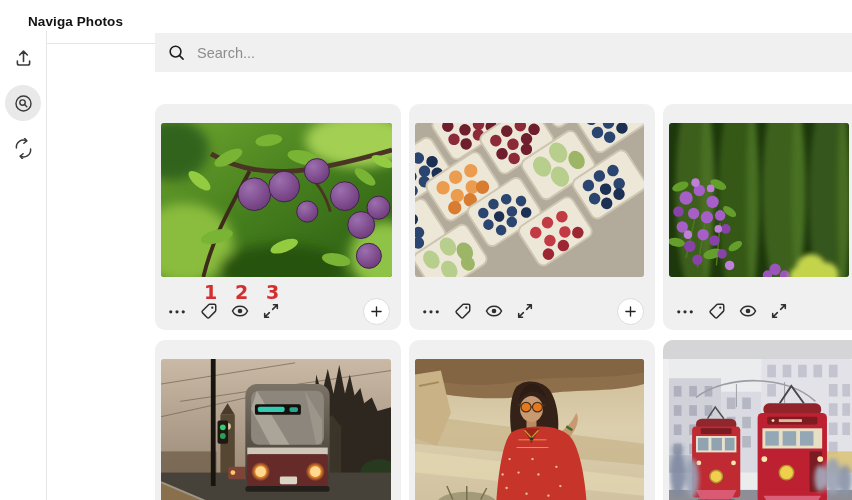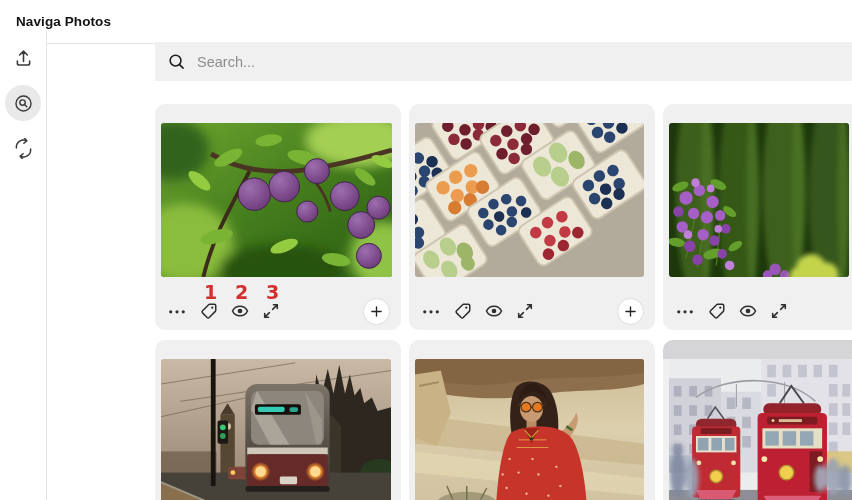--- a/index.html
+++ b/index.html
@@ -1,34 +1,34 @@
 <!DOCTYPE html>
 <html><head>
 <meta charset="utf-8">
 <style>
   * { box-sizing: border-box; }
   html,body { margin:0; padding:0; background:#fff; }
   body { font-family:"Liberation Sans", sans-serif; }
   .screen { position:relative; width:852px; height:500px; overflow:hidden; background:#fff; }
 
   
-  .topbar { height:44px; border-bottom:1px solid #e5e5e5; display:flex; align-items:center; padding-left:16px; }
+  .topbar { height:44px; border-bottom:1px solid #e5e5e5; display:flex; align-items:center; padding-left:28px; }
   .app-title { font-size:13.5px; font-weight:bold; color:#121212; letter-spacing:.1px; }
 
   
   .sidebar { position:absolute; left:0; top:31px; bottom:0; width:47px; border-right:1px solid #e6e6e6;
              display:flex; flex-direction:column; align-items:center; padding-top:9px; gap:9px; background:#fff; }
   .side-btn { width:36px; height:36px; border-radius:50%; border:0; background:transparent; padding:0;
               display:flex; align-items:center; justify-content:center; cursor:pointer; color:#3a3a3a; }
   .side-btn.active { background:#e9e9ea; }
   .side-btn svg { width:21px; height:21px; }
 
   
   .main { position:absolute; left:48px; top:31px; right:0; bottom:0; overflow:hidden; }
-  .searchbar { position:absolute; left:107px; top:11px; width:697px; height:39px; background:#f0f0f1;
+  .searchbar { position:absolute; left:107px; top:2px; width:697px; height:39px; background:#f0f0f1;
                border-radius:0; display:flex; align-items:center; padding:0 12px; gap:9px; }
   .searchbar svg { width:19px; height:19px; color:#1d1d1d; flex:none; }
   .searchbar input { border:0; outline:none; background:transparent; font-size:14.5px; color:#333; width:100%;
                      font-family:"Liberation Sans", sans-serif; }
   .searchbar input::placeholder { color:#8d8d8d; }
 
   
   .grid { position:absolute; left:107px; top:73px; display:grid; grid-template-columns:repeat(3,246px);
           grid-auto-rows:226px; column-gap:8px; row-gap:10px; }
   .card { background:#f0f0f1; border-radius:10px; overflow:hidden; display:flex; flex-direction:column; }

